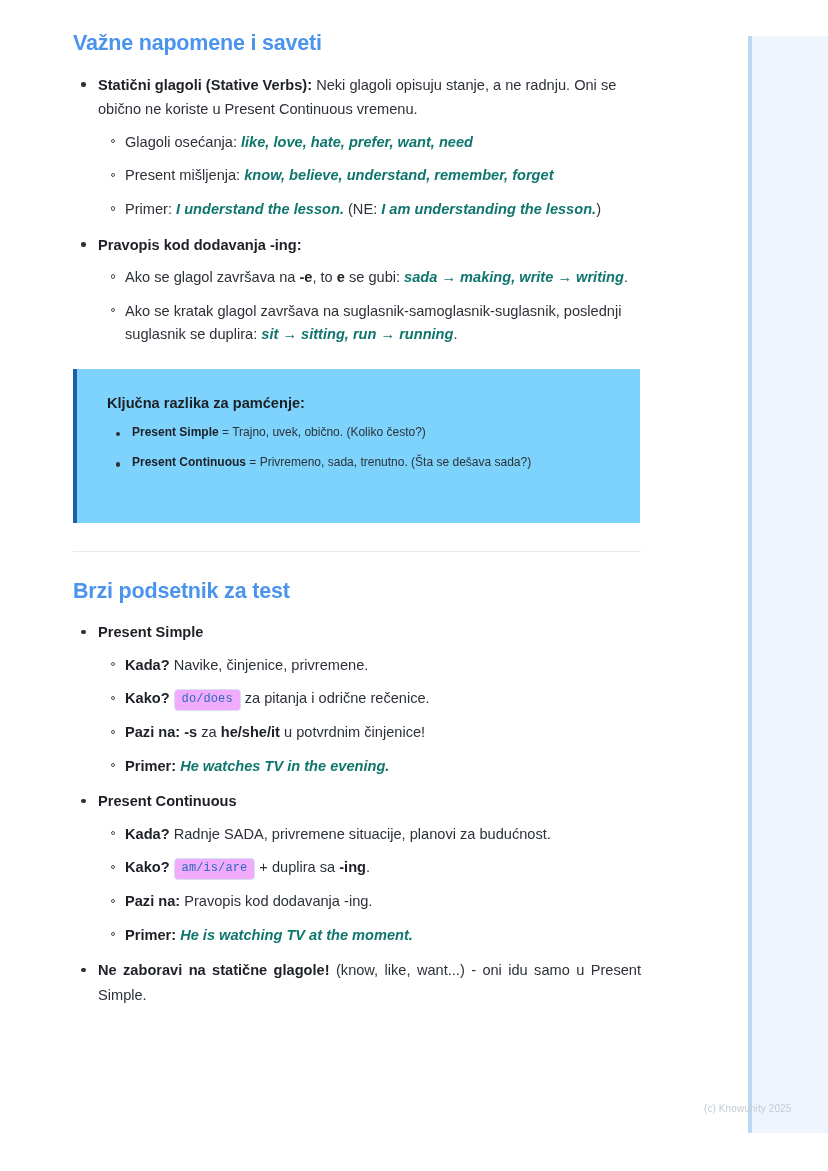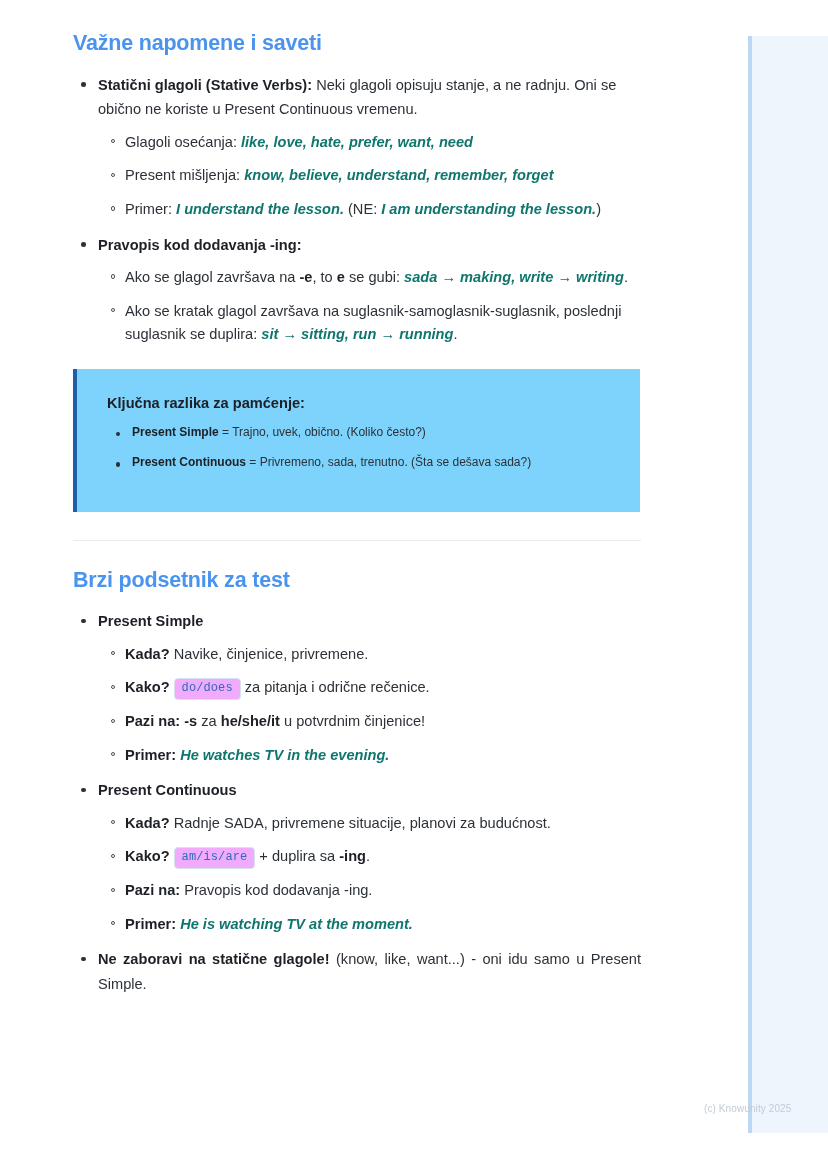--- a/index.html
+++ b/index.html
@@ -155,21 +155,21 @@
   ul.callout-list > li::before {
     content: "";
     position: absolute;
     left: 9px;
     top: 9px;
     width: 4.4px;
     height: 4.4px;
     border-radius: 50%;
     background: #2c3138;
   }
-  ul.callout-list > li:last-child { margin-bottom: 5px; }
+  ul.callout-list > li:last-child { margin-bottom: 16px; }
 
   
   hr.divider {
     border: 0;
     border-top: 1.4px solid #e9eaec;
     margin: 28px 0 26px 0;
     width: 568px;
   }
 
   

